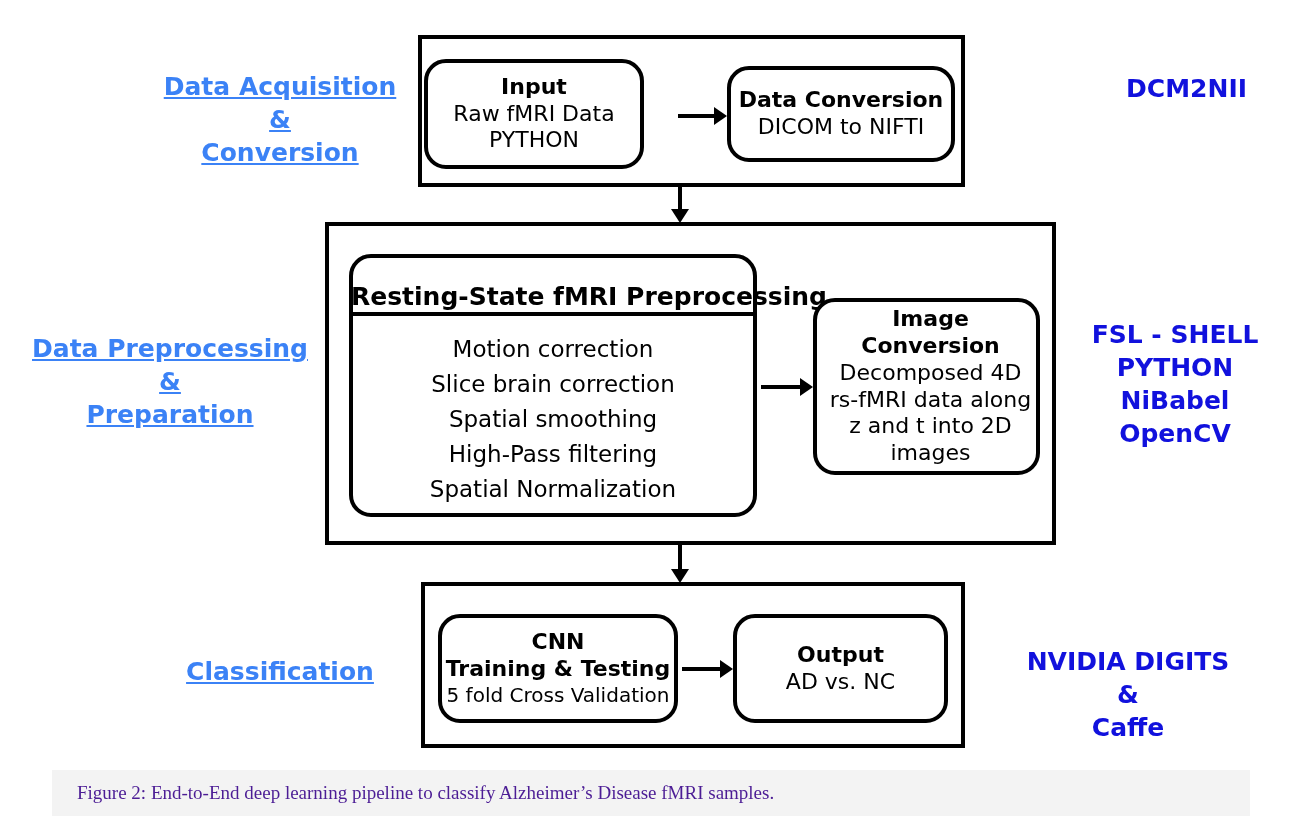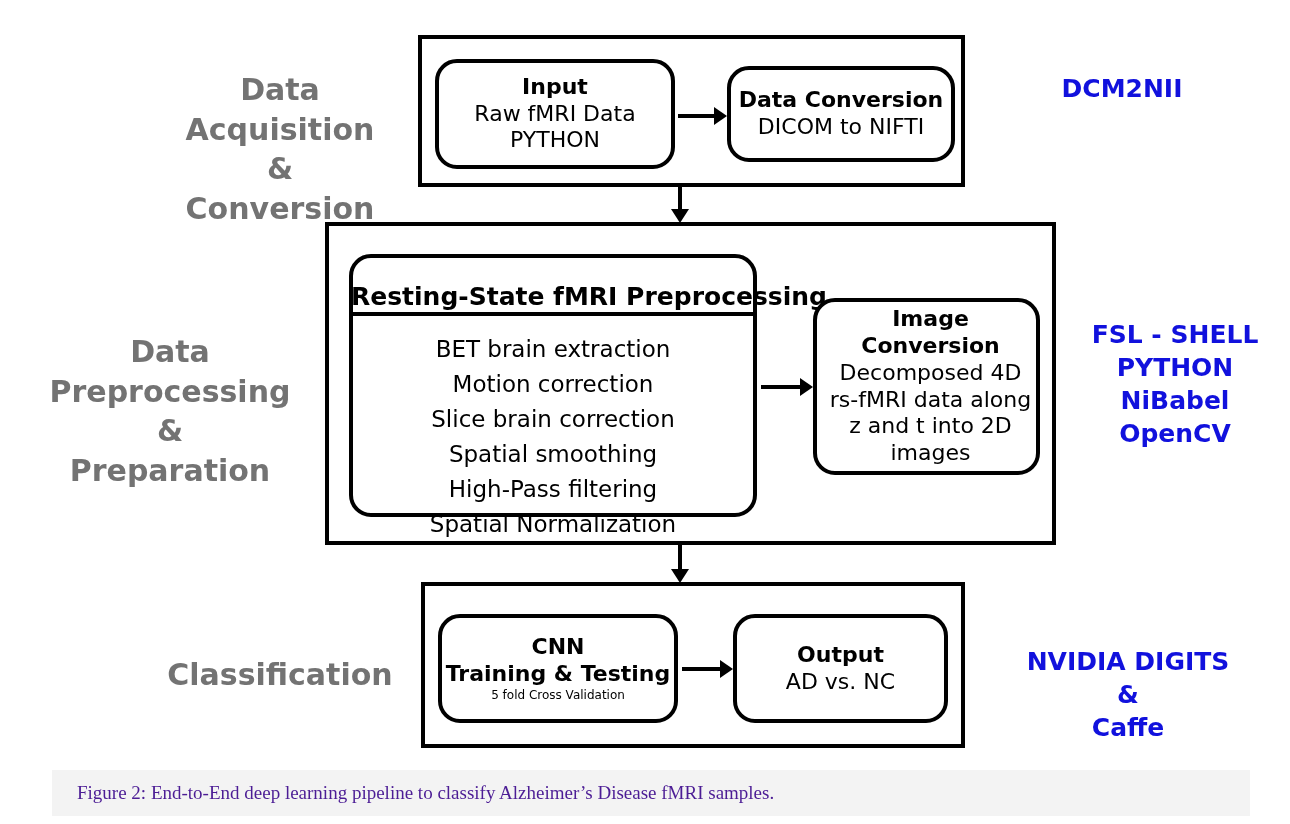--- a/index.html
+++ b/index.html
@@ -16,21 +16,21 @@
   }
 
   
   .side-label {
     position: absolute;
     text-align: center;
     font-weight: bold;
     line-height: 1.32;
     white-space: pre-line;
   }
-  .side-label.left  { color: #737373; font-size: 30px; }
+  .side-label.left  { color: #3b82f6; font-size: 25px; text-decoration: underline; }
   .side-label.right { color: #1111dd; font-size: 25px; }
 
   
   .stage-box {
     position: absolute;
     border: 4px solid #000;
     background: #fff;
     box-sizing: border-box;
   }
 
@@ -53,21 +53,21 @@
     font-size: 22px;
     line-height: 1.22;
   }
   .node .t-reg {
     font-weight: normal;
     font-size: 22px;
     line-height: 1.22;
   }
   .node .t-small {
     font-weight: normal;
-    font-size: 12px;
+    font-size: 20px;
     line-height: 1.22;
   }
 
   
   #preproc-node {
     display: block;
     padding: 0;
     border-radius: 22px;
   }
   #preproc-header {
@@ -156,25 +156,25 @@
     white-space: nowrap;
   }
 </style>
 </head>
 <body>
 
 <div class="side-label left" style="left:152px; top:70px; width:256px;">Data Acquisition
 &amp;
 Conversion</div>
 
-<div class="side-label right" style="left:997px; top:72px; width:250px;">DCM2NII</div>
+<div class="side-label right" style="left:997px; top:72px; width:250px;text-align:right;">DCM2NII</div>
 
 <div class="stage-box" style="left:418px; top:35px; width:547px; height:152px;">
 
-  <div class="node" style="left:13px; top:20px; width:240px; height:110px;">
+  <div class="node" style="left:2px; top:20px; width:220px; height:110px;">
     <div class="t-bold">Input</div>
     <div class="t-reg">Raw fMRI Data</div>
     <div class="t-reg">PYTHON</div>
   </div>
 
   <div class="arrow-h" style="left:256px; top:68px; width:49px; height:18px;">
     <div class="shaft"></div>
     <div class="head"></div>
   </div>
 
@@ -196,21 +196,20 @@
 <div class="side-label right" style="left:1070px; top:318px; width:210px;">FSL - SHELL
 PYTHON
 NiBabel
 OpenCV</div>
 
 <div class="stage-box" style="left:325px; top:222px; width:731px; height:323px;">
 
   <div class="node" id="preproc-node" style="left:20px; top:28px; width:408px; height:263px;">
     <div id="preproc-header">Resting-State fMRI Preprocessing</div>
     <div id="preproc-list">
-      <div>BET brain extraction</div>
       <div>Motion correction</div>
       <div>Slice brain correction</div>
       <div>Spatial smoothing</div>
       <div>High-Pass filtering</div>
       <div>Spatial Normalization</div>
     </div>
   </div>
 
   <div class="arrow-h" style="left:432px; top:152px; width:52px; height:18px;">
     <div class="shaft"></div>

